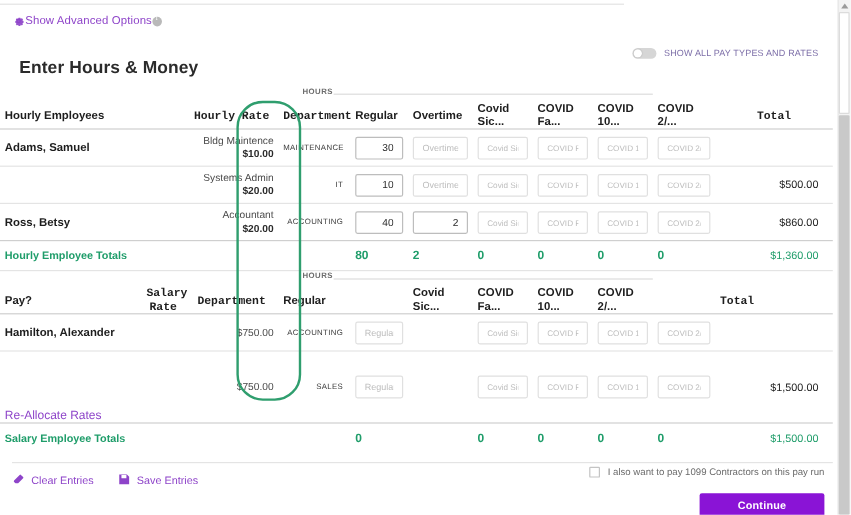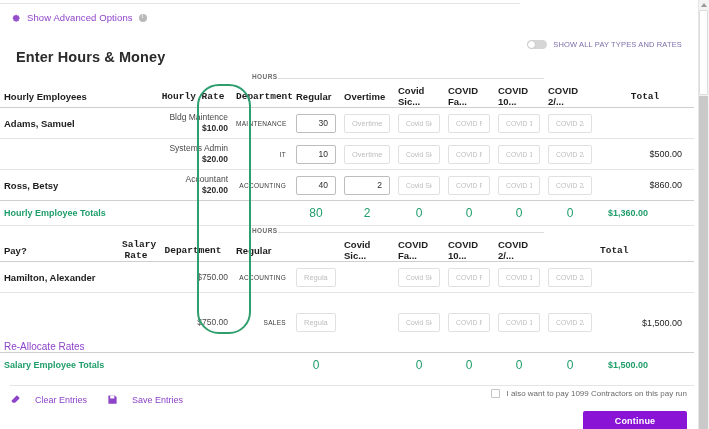--- a/index.html
+++ b/index.html
@@ -12,21 +12,21 @@
     color: #2b2b2b;
     overflow: hidden;
     position: relative;
   }
   .page { position:relative; width:709px; height:429px; overflow:hidden; }
 
   
   .top-rule{ position:absolute; left:0; top:3px; width:520px; height:1px; background:#e3e3e3; }
 
   
-  .adv-row{ position:absolute; left:10px; top:12px; display:flex; align-items:center; gap:6px; }
+  .adv-row{ position:absolute; left:10px; top:12px; display:flex; align-items:center; gap:0; }
   .gear{ width:11px; height:11px; position:relative; flex:none; }
   .gear svg{ display:block; }
   .adv-label{ color:#8e44c9; font-size:9.5px; letter-spacing:.1px; }
   .info-dot{ width:8px; height:8px; border-radius:50%; background:#b9b9b9; position:relative; flex:none; }
   .info-dot::after{ content:"i"; position:absolute; left:0; right:0; top:-1px; text-align:center;
       font-size:6px; color:#fff; font-family:"Liberation Serif",serif; }
 
   
   .title{ position:absolute; left:16px; top:49px; font-size:14.5px; font-weight:bold; color:#2b2b2b; letter-spacing:.1px;}
 
@@ -84,33 +84,33 @@
     background:#fff; font-family:"Liberation Sans",sans-serif; font-size:8px;
     text-align:right; padding:0 7px; color:#2b2b2b; outline:none;
   }
   input.box::placeholder{ color:#bdbdbd; font-size:7.5px; }
   input.box.small::placeholder{ font-size:6.8px; }
   input.filled{ border-color:#bdbdbd; color:#2b2b2b; font-size:8.5px; }
 
   .tot-row{ height:24px; }
   .tot-row > div{ padding:0 4px; }
   .tot-label{ color:#1f9d6a; font-weight:bold; font-size:9px; }
-  .tot-num{ text-align:center; color:#1f9d6a; font-size:12px; }
-  .tot-money{ color:#1f9d6a; font-weight:bold; font-size:9px; }
+  .tot-num{ color:#1f9d6a; font-size:10px;font-weight:bold; }
+  .tot-money{ text-align:right; color:#1f9d6a; font-weight:normal; font-size:9px; }
 
   
   .pay-toggle{ width:21px; height:10px; border-radius:5px; background:#9b2fd6; position:relative; }
   .pay-toggle .knob{ position:absolute; right:1px; top:1px; width:8px; height:8px; border-radius:50%; background:#fff; }
 
   .link-purple{ color:#8e44c9; font-size:10px;margin-top:48px; }
 
   
   .footer-rule{ position:absolute; left:10px; top:385px; width:684px; height:1px; background:#e4e4e4; }
   .footer-actions{ position:absolute; left:10px; top:394px; display:flex; align-items:center; gap:20px; }
-  .faction{ display:flex; align-items:center; gap:14px; color:#8e44c9; font-size:9px; cursor:pointer;}
+  .faction{ display:flex; align-items:center; gap:5px; color:#8e44c9; font-size:9px; cursor:pointer;}
   .faction svg{ display:block; }
 
   .contractor-row{ position:absolute; right:22px; top:389px; display:flex; align-items:center; gap:6px; }
   .chk{ width:9px; height:9px; border:1px solid #c4c4c4; border-radius:1px; background:#fff; flex:none;}
   .contractor-label{ font-size:8px; color:#6a6a6a; }
 
   .continue-btn{
     position:absolute; right:22px; top:411px; width:104px; height:20px;
     background:#8a14d6; color:#fff; border:none; border-radius:2px;
     font-family:"Liberation Sans",sans-serif; font-size:9px; font-weight:bold;

